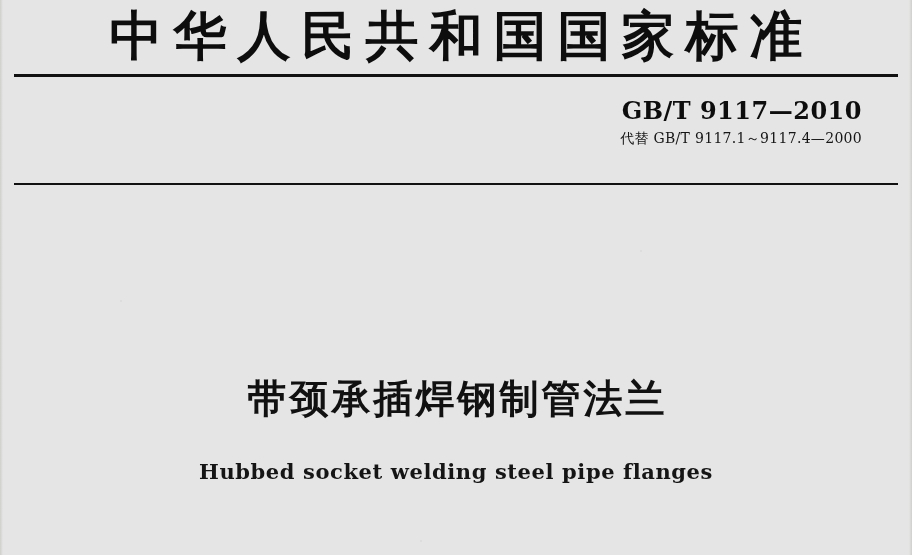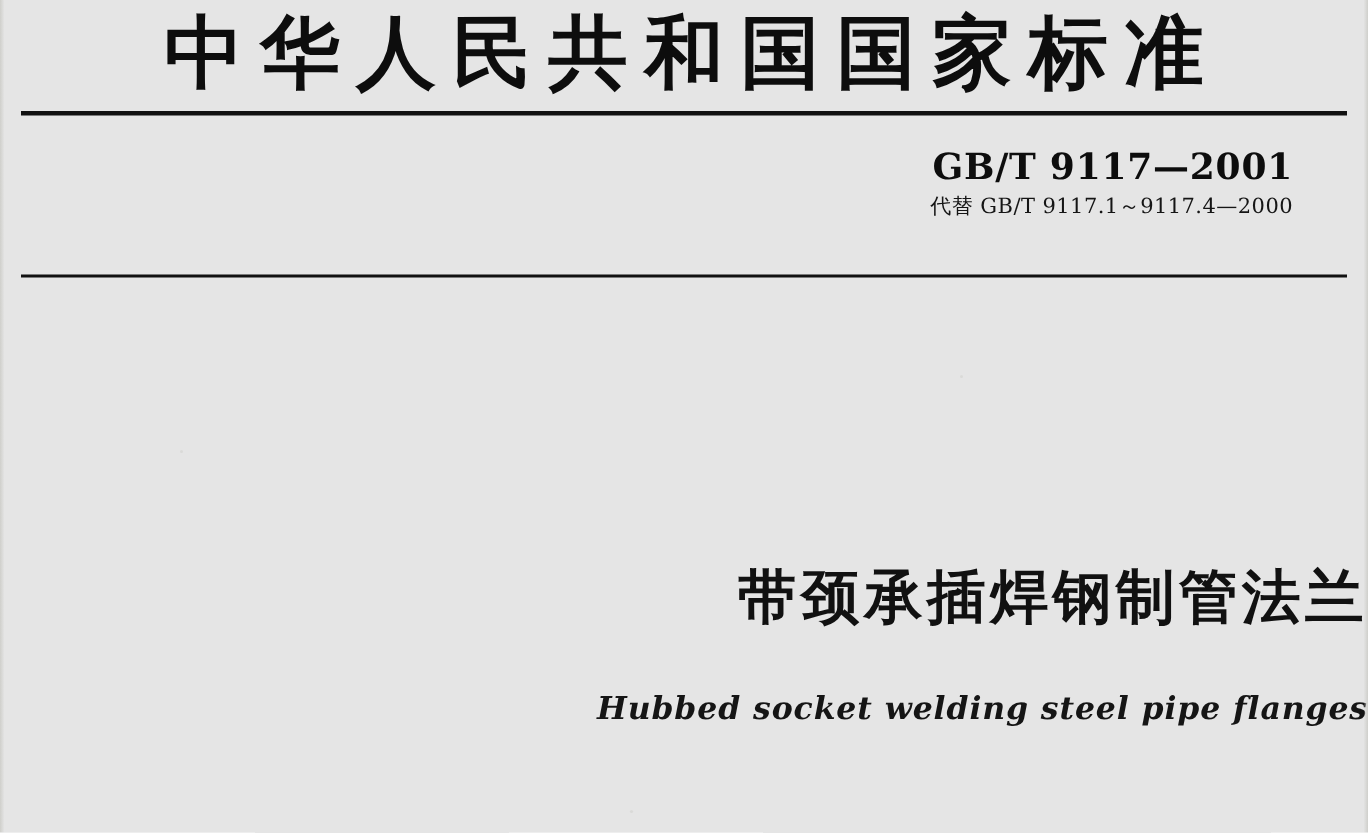--- a/index.html
+++ b/index.html
@@ -98,42 +98,41 @@
     top: 183px;
     height: 2px;
     background: #111;
   }
 
   .title-block {
     position: absolute;
     left: 0;
     right: 0;
     top: 372px;
-    text-align: right;
+    text-align: center;
   }
   .doc-title-cn {
     font-family: "DejaVu Sans", "Liberation Sans", sans-serif;
     font-weight: 700;
     font-size: 39px;
     line-height: 54px;
     letter-spacing: 3px;
     text-indent: 3px;
     color: #111;
     white-space: nowrap;
   }
   .doc-title-en {
     margin-top: 32px;
     font-family: "DejaVu Serif", "Liberation Serif", serif;
     font-weight: 700;
     font-size: 21px;
     line-height: 28px;
     letter-spacing: 0.6px;
     color: #151515;
     white-space: nowrap;
-    font-style: italic;
   }
 
   
   .speckle {
     position: absolute;
     background: #cfcfcb;
     opacity: 0.5;
     border-radius: 50%;
     pointer-events: none;
   }
@@ -143,21 +142,21 @@
 
 <div class="page">
 
   <div class="masthead">
     <div class="cn-title">中华人民共和国国家标准</div>
   </div>
 
   <div class="rule-top"></div>
 
   <div class="std-number-block">
-    <div class="std-number">GB/T 9117—2001</div>
+    <div class="std-number">GB/T 9117—2010</div>
     <div class="std-replaces">代替 GB/T 9117.1～9117.4—2000</div>
   </div>
 
   <div class="rule-bottom"></div>
 
   <div class="title-block">
     <div class="doc-title-cn">带颈承插焊钢制管法兰</div>
     <div class="doc-title-en">Hubbed socket welding steel pipe flanges</div>
   </div>
 

